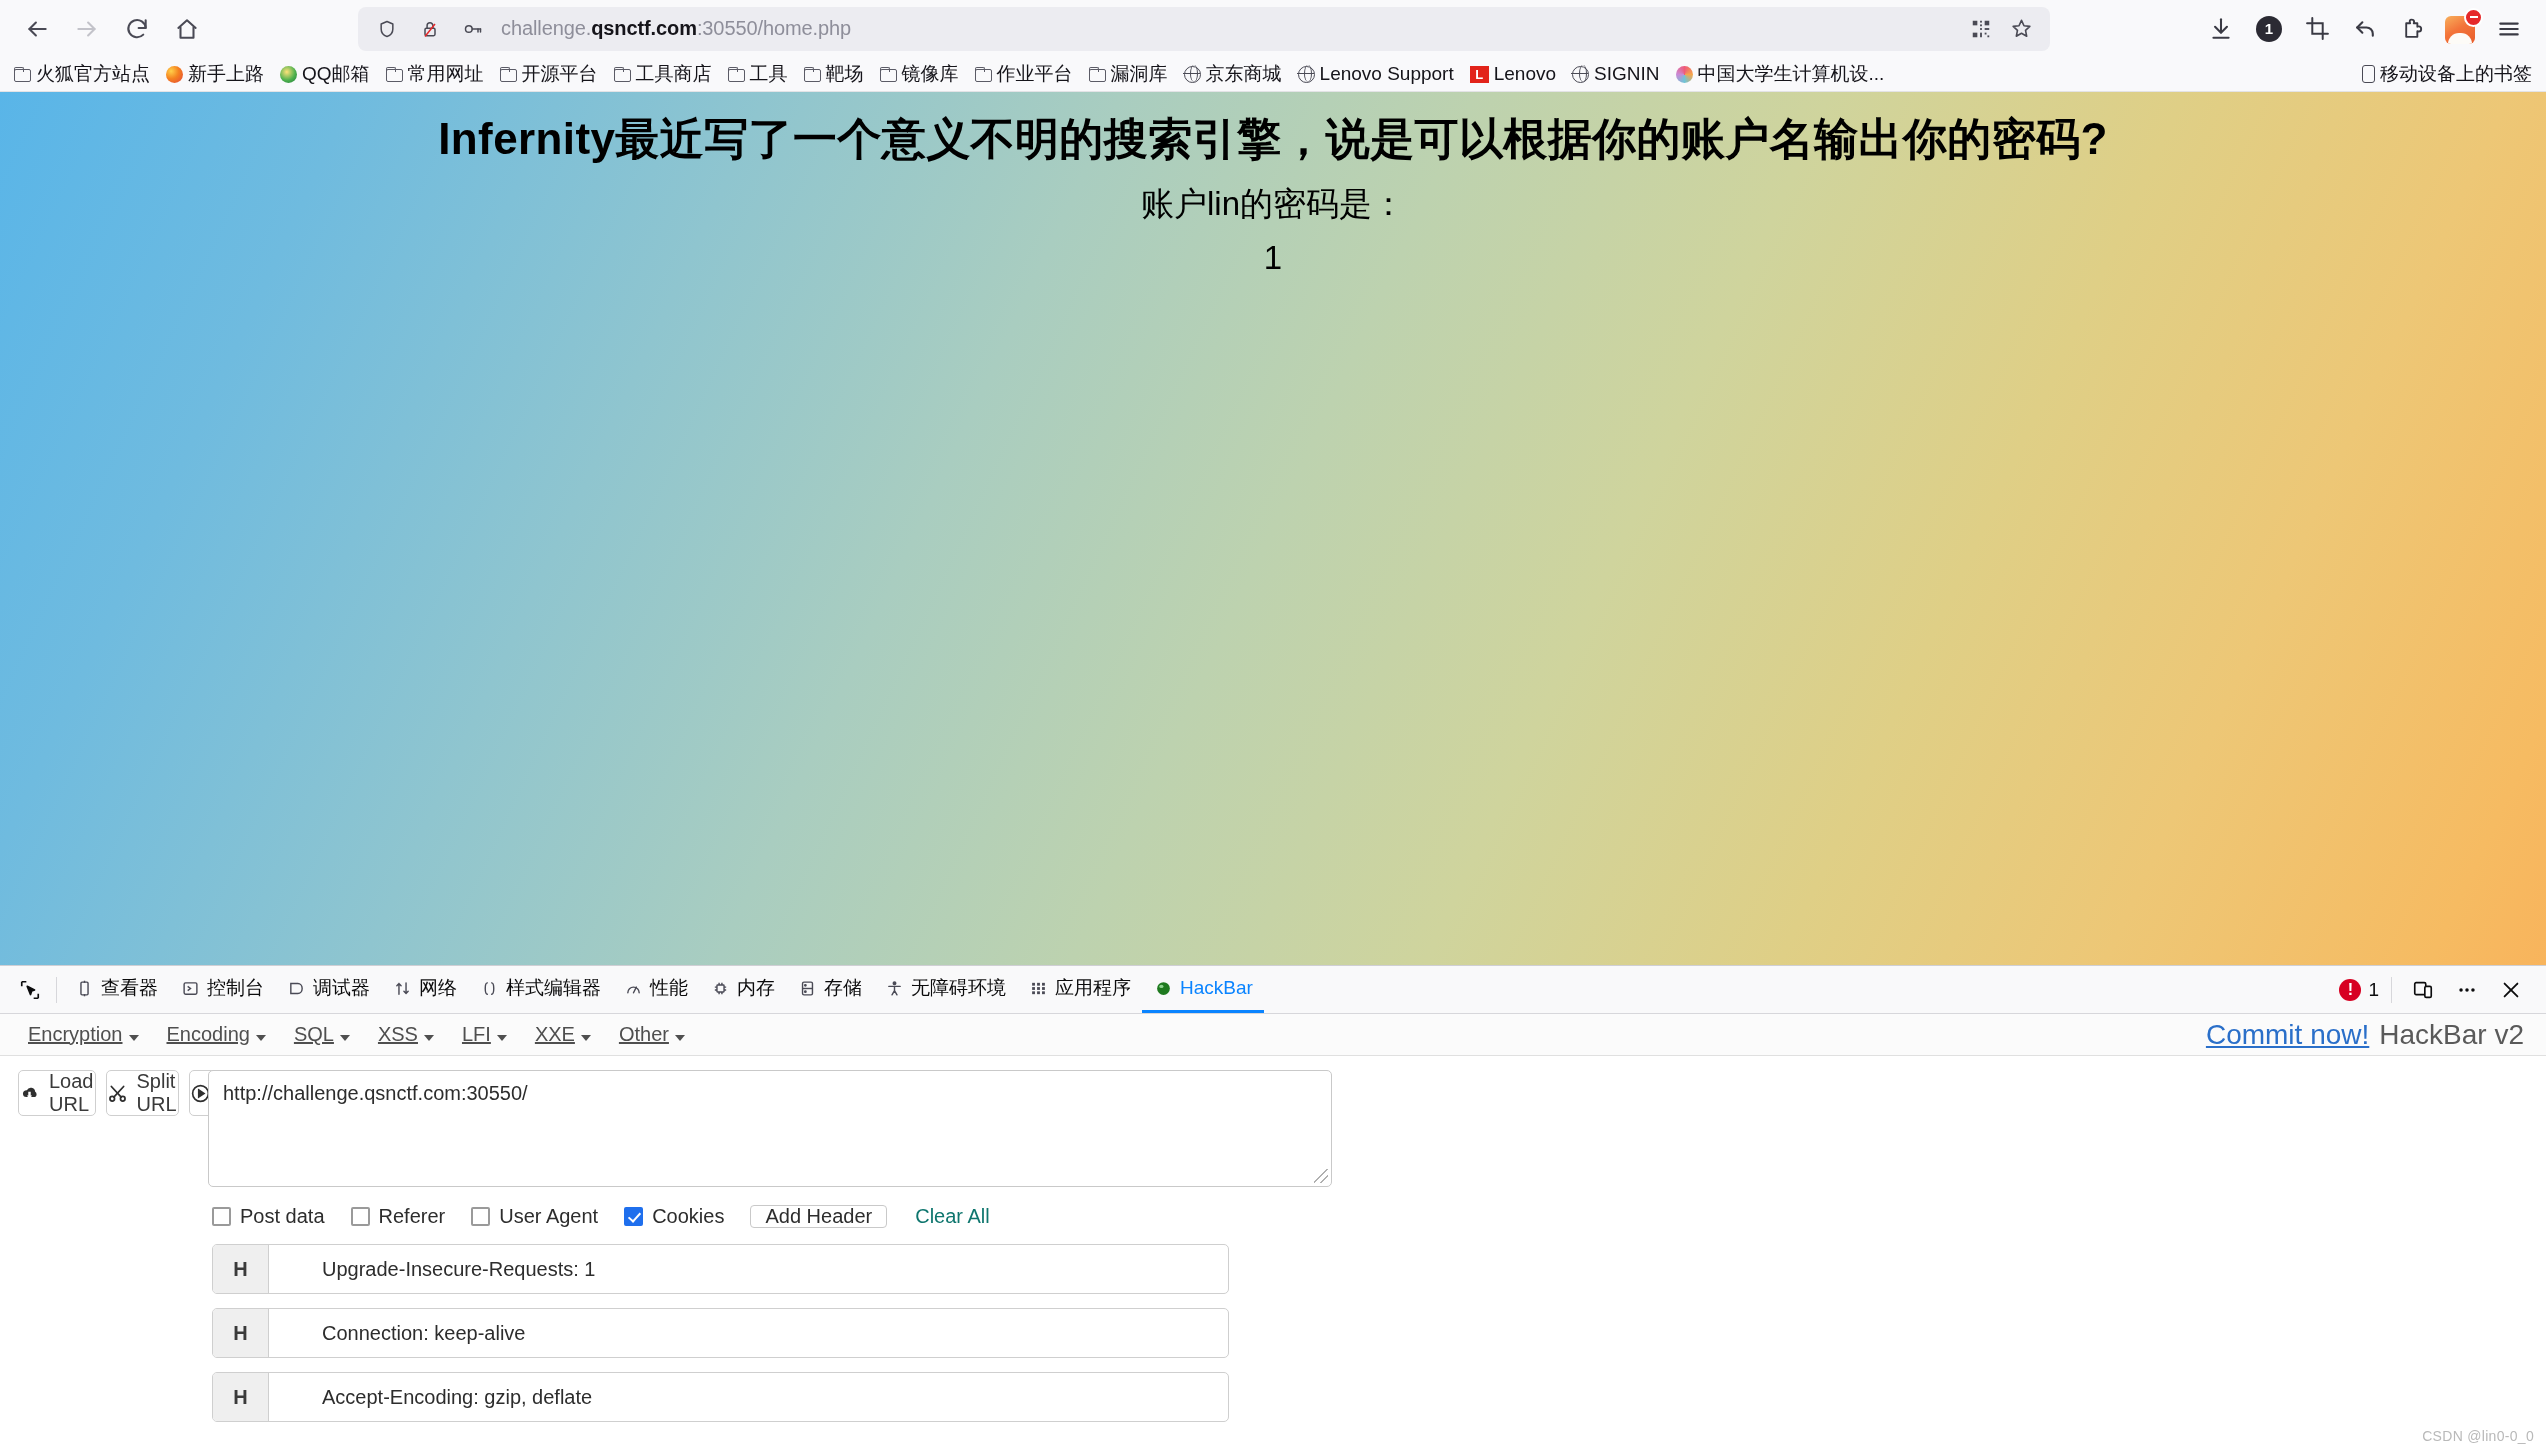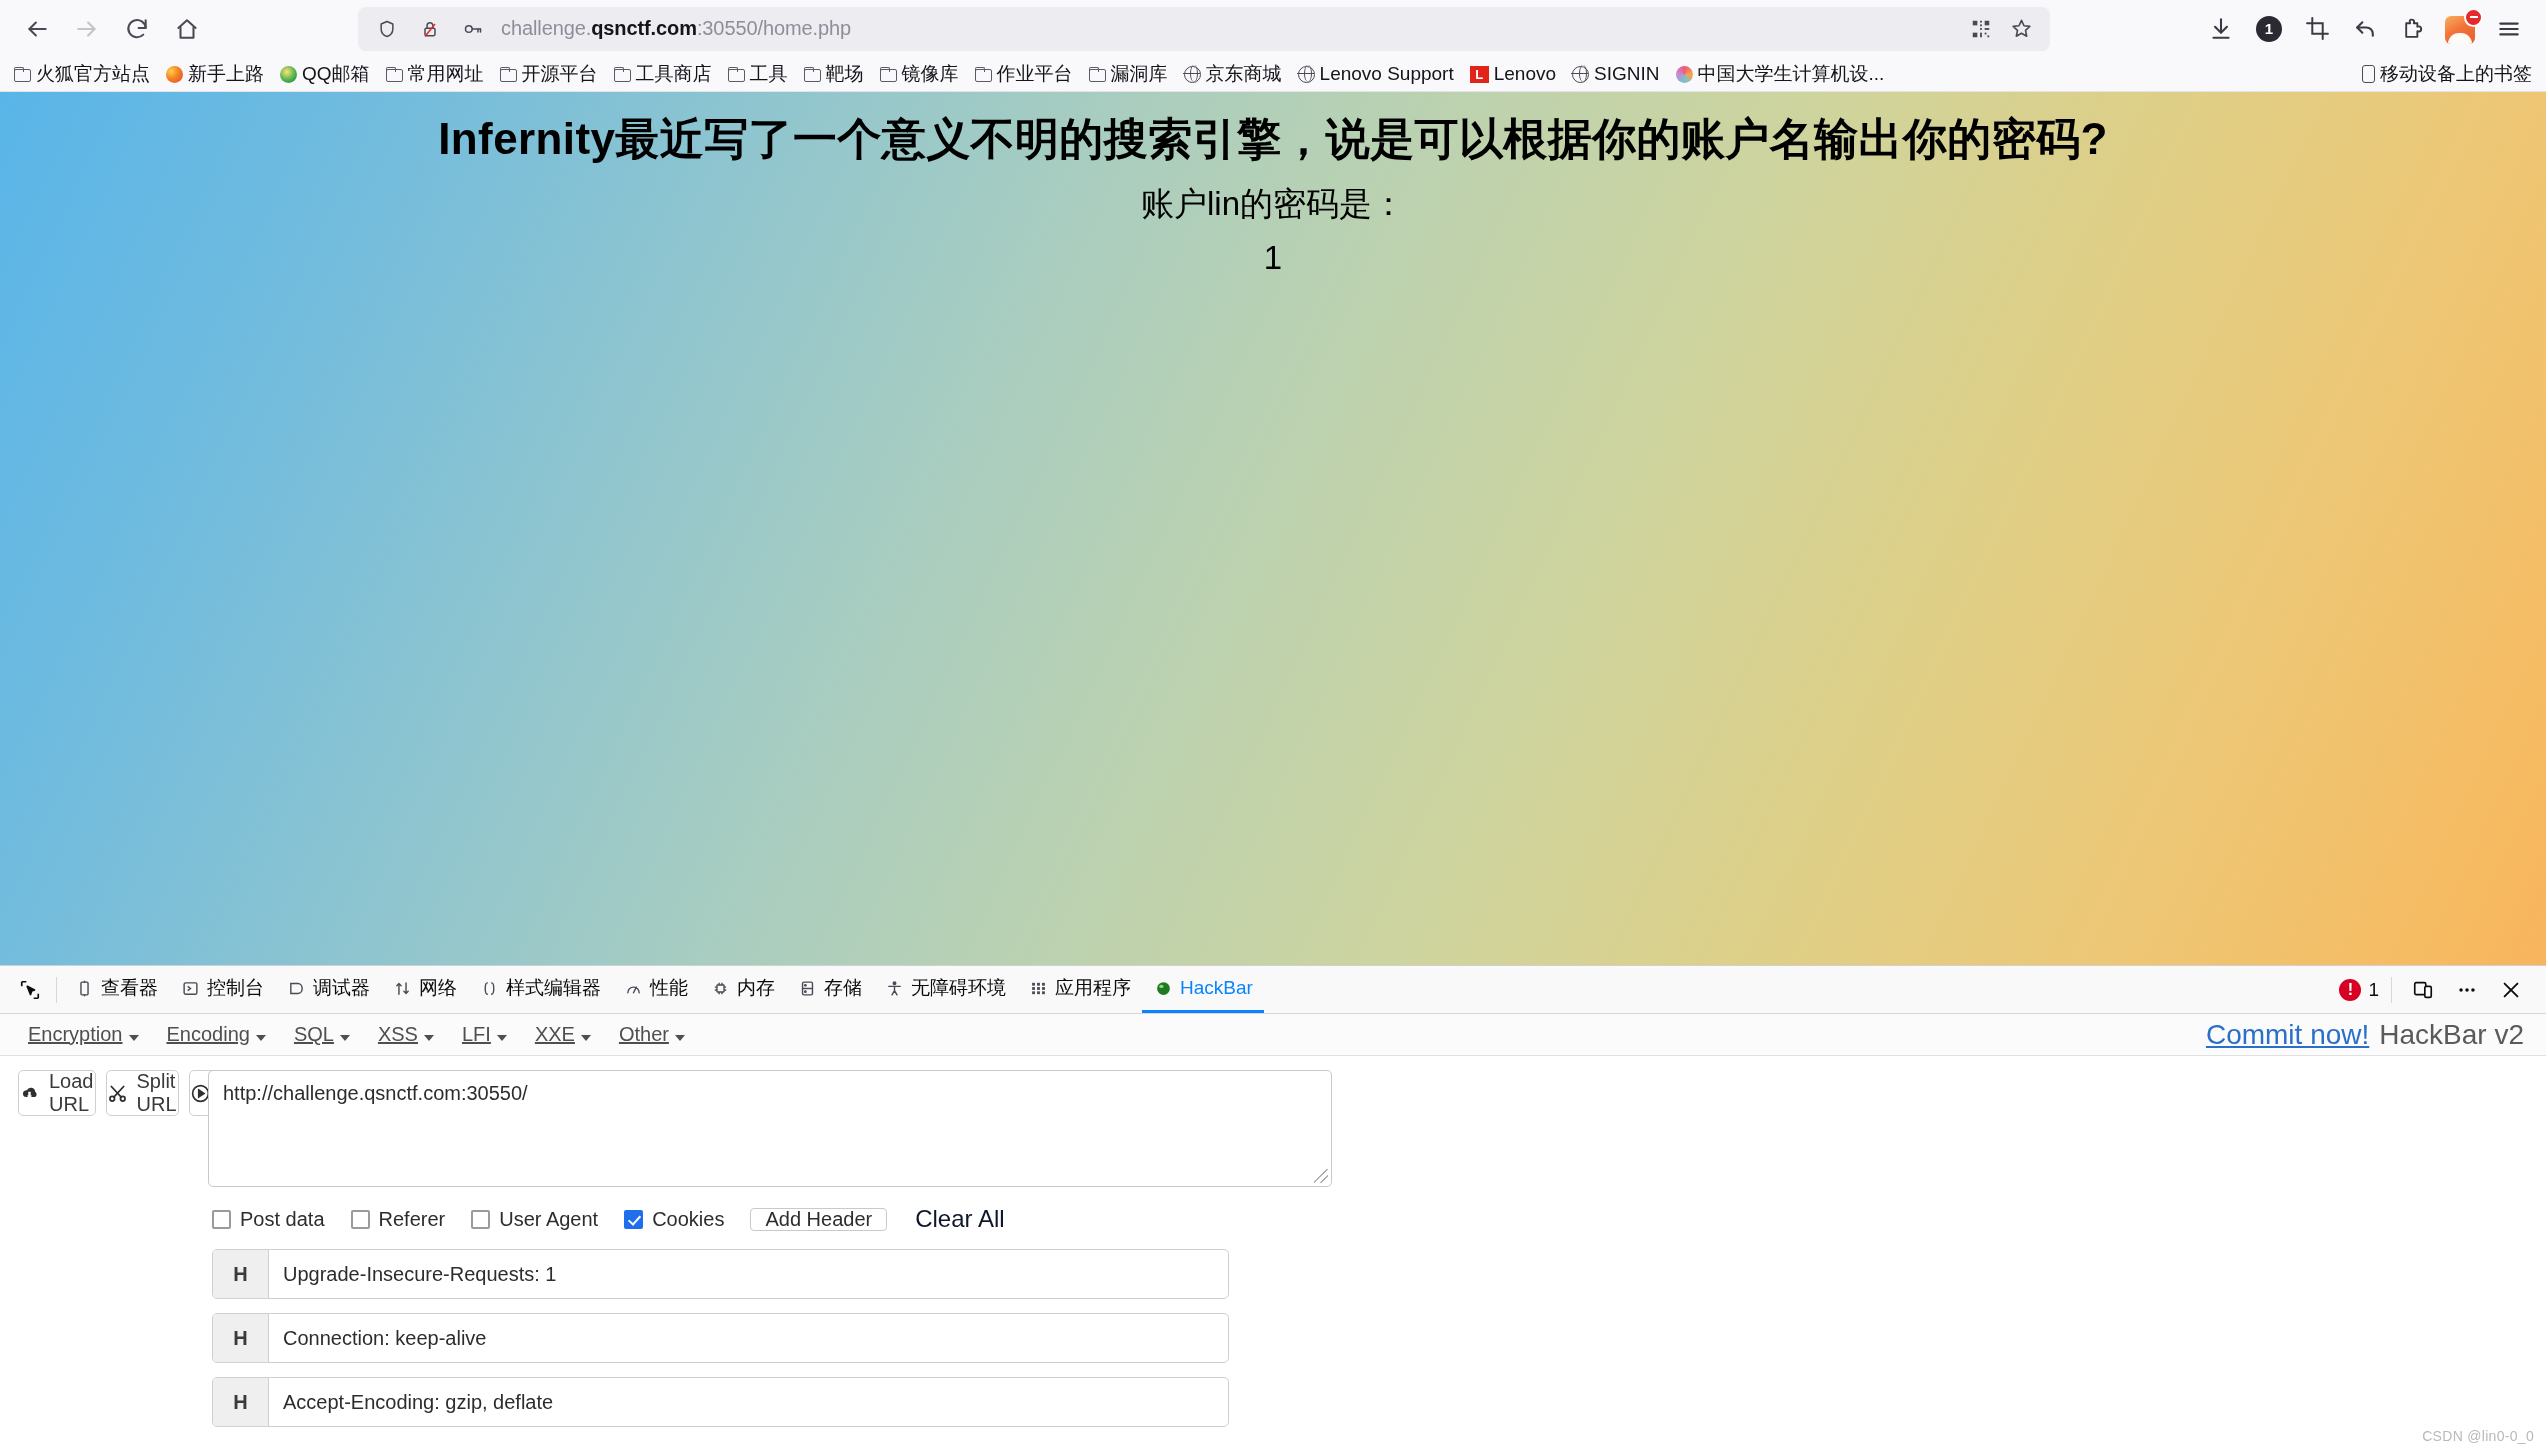--- a/index.html
+++ b/index.html
@@ -210,30 +210,30 @@
   .cbox.checked { background: #1f6fed; border-color: #1f6fed; position: relative; }
   .cbox.checked:after {
     content: ""; position: absolute; left: 5px; top: 1px; width: 5px; height: 10px;
     border: solid #fff; border-width: 0 2.4px 2.4px 0; transform: rotate(42deg);
   }
   #hb-add-header {
     height: 23px; padding: 0 14px; border: 1px solid #c9c9c9; border-radius: 4px;
     background: #fff; font-size: 20px; color: #2d2d2d; display: flex; align-items: center;
     margin-right: 28px; cursor: default;
   }
-  #hb-clear-all { font-size: 24px; color: #0f172a; cursor: default; }
+  #hb-clear-all { font-size: 20px; color: #0f766e; cursor: default; }
 
   #hb-headers { margin-top: 16px; padding-left: 4px; display: flex; flex-direction: column; gap: 14px; }
   .hb-header-row { display: flex; width: 1017px; height: 50px; border: 1px solid #cfcfcf; border-radius: 5px; overflow: hidden; background: #fff; }
   .hb-h-tag {
     width: 56px; background: #efefef; border-right: 1px solid #cfcfcf;
     display: flex; align-items: center; justify-content: center;
     font-size: 20px; font-weight: bold; color: #3a3a3a; flex: 0 0 auto;
   }
-  .hb-h-val { flex: 1 1 auto; display: flex; align-items: center; padding: 0 14px; font-size: 20px; color: #2d2d2d; }
+  .hb-h-val { flex: 1 1 auto; display: flex; align-items: center; padding: 0 14px; font-size: 20px; color: #2d2d2d; margin-left: 39px; }
 </style>
 </head>
 <body>
 
 <div id="browser-chrome">
 
   <div id="nav-bar">
     <div class="nav-btn">
       <svg width="26" height="26" viewBox="0 0 24 24" fill="none" stroke="#4a4a55" stroke-width="1.9" stroke-linecap="round" stroke-linejoin="round">
         <line x1="20" y1="12" x2="5" y2="12"></line>

